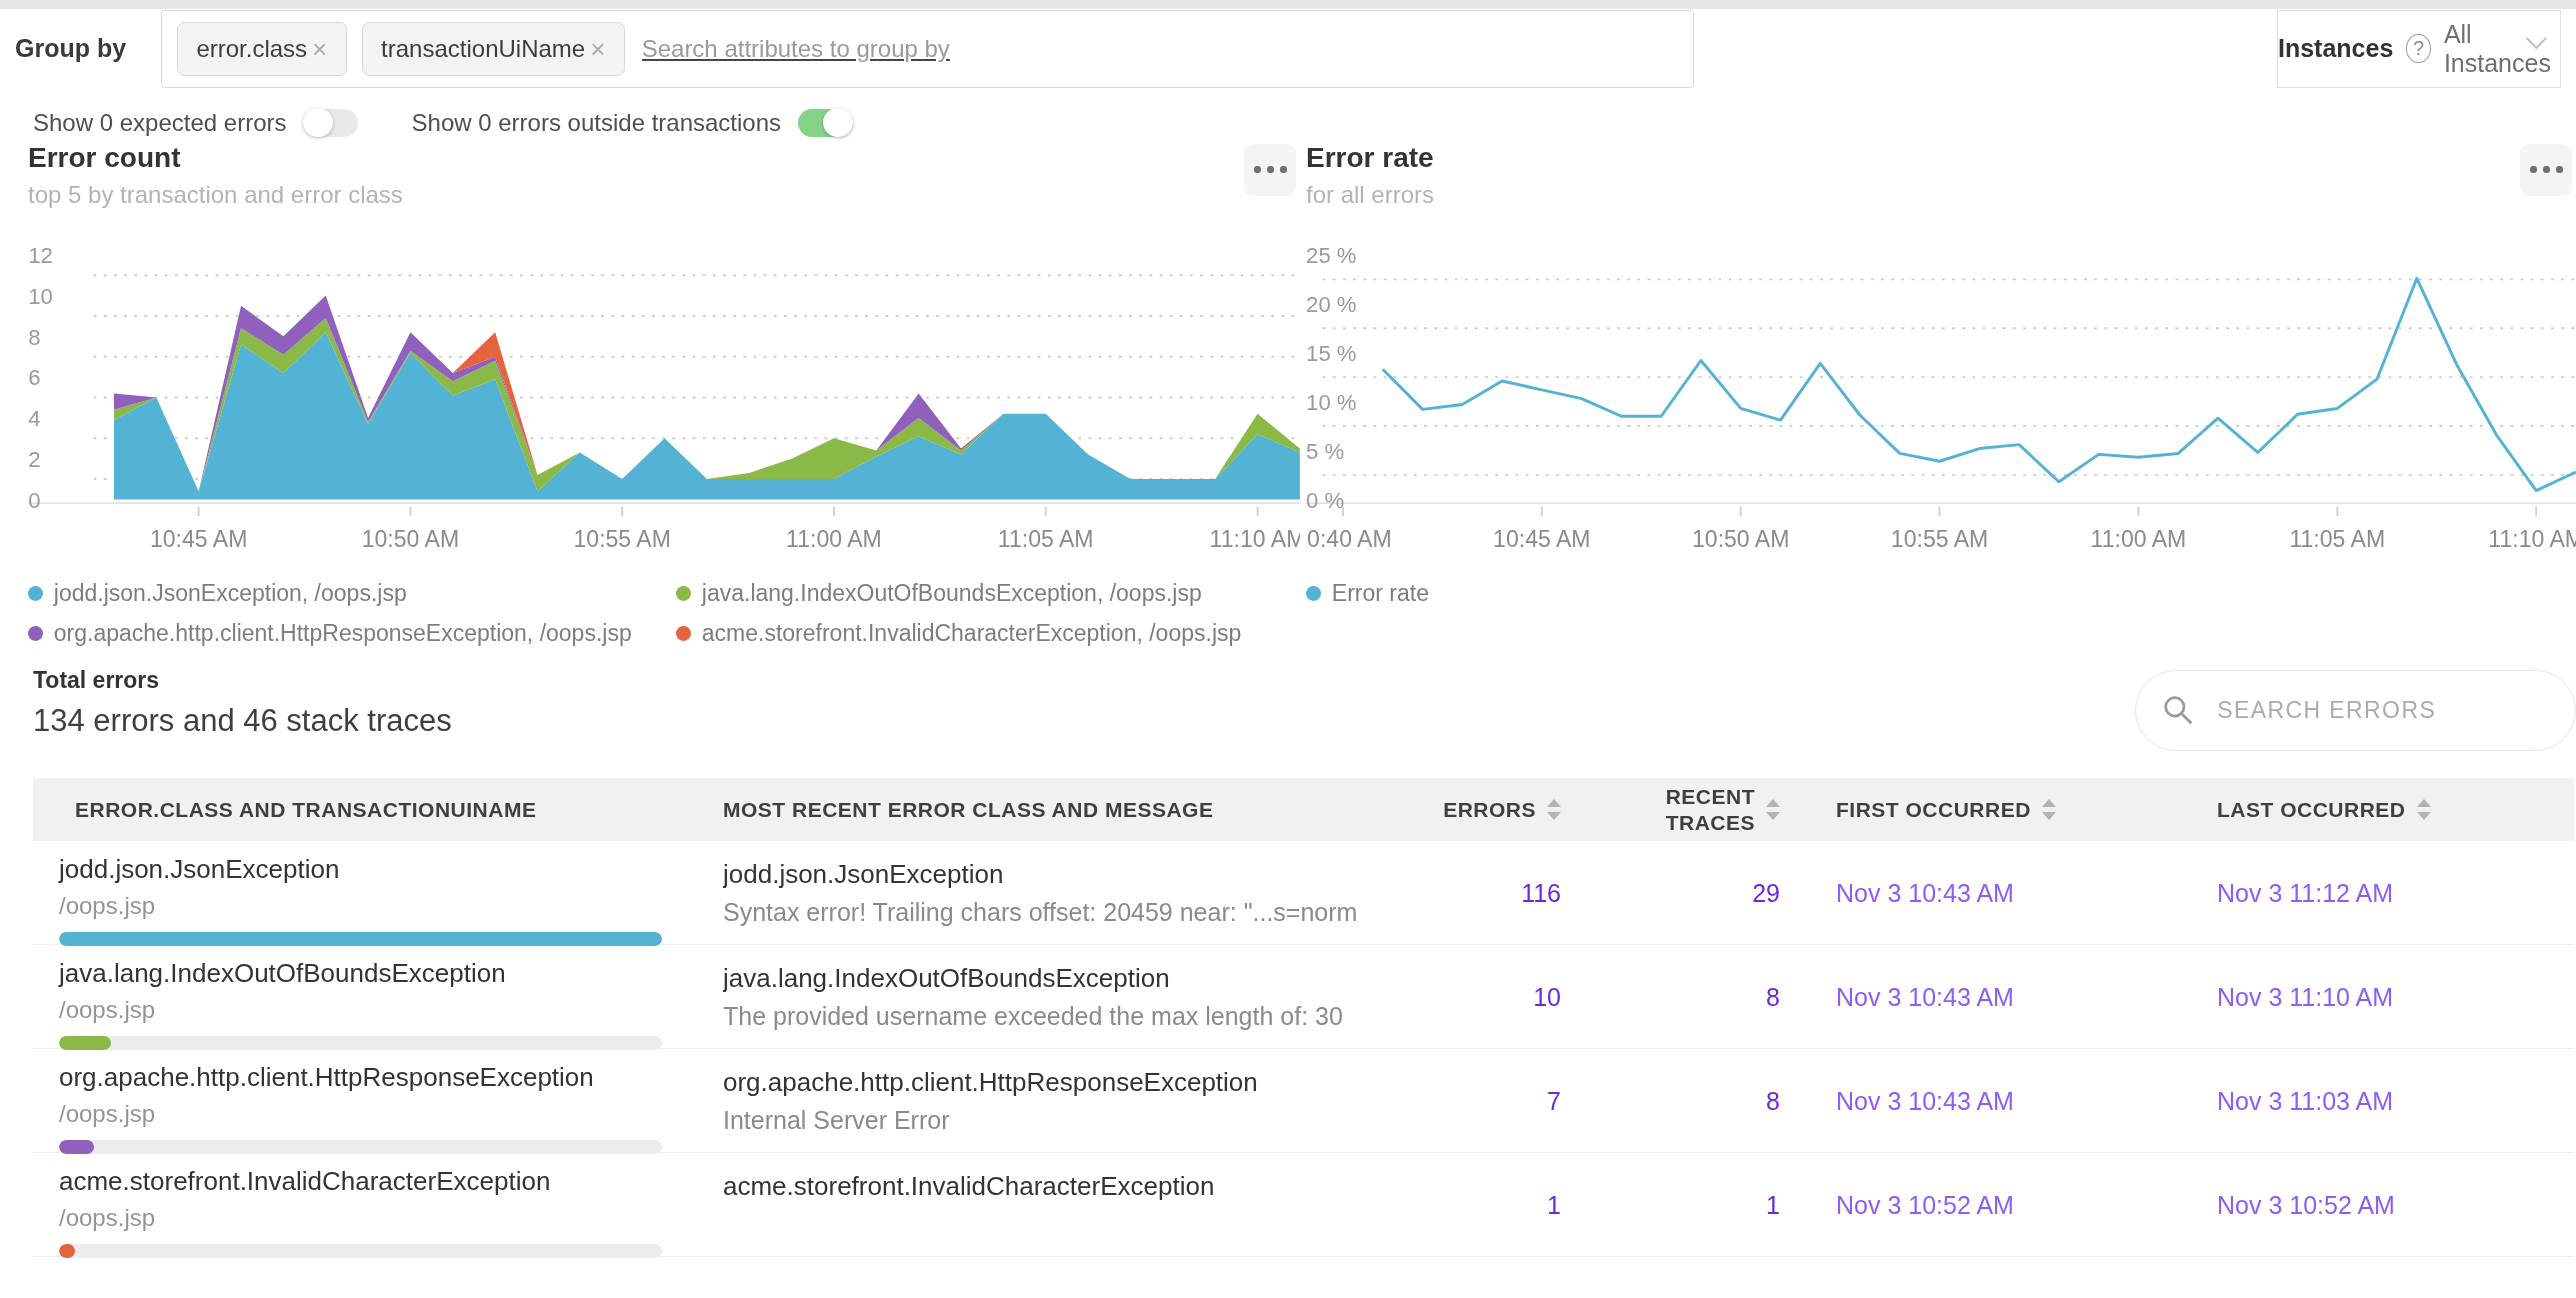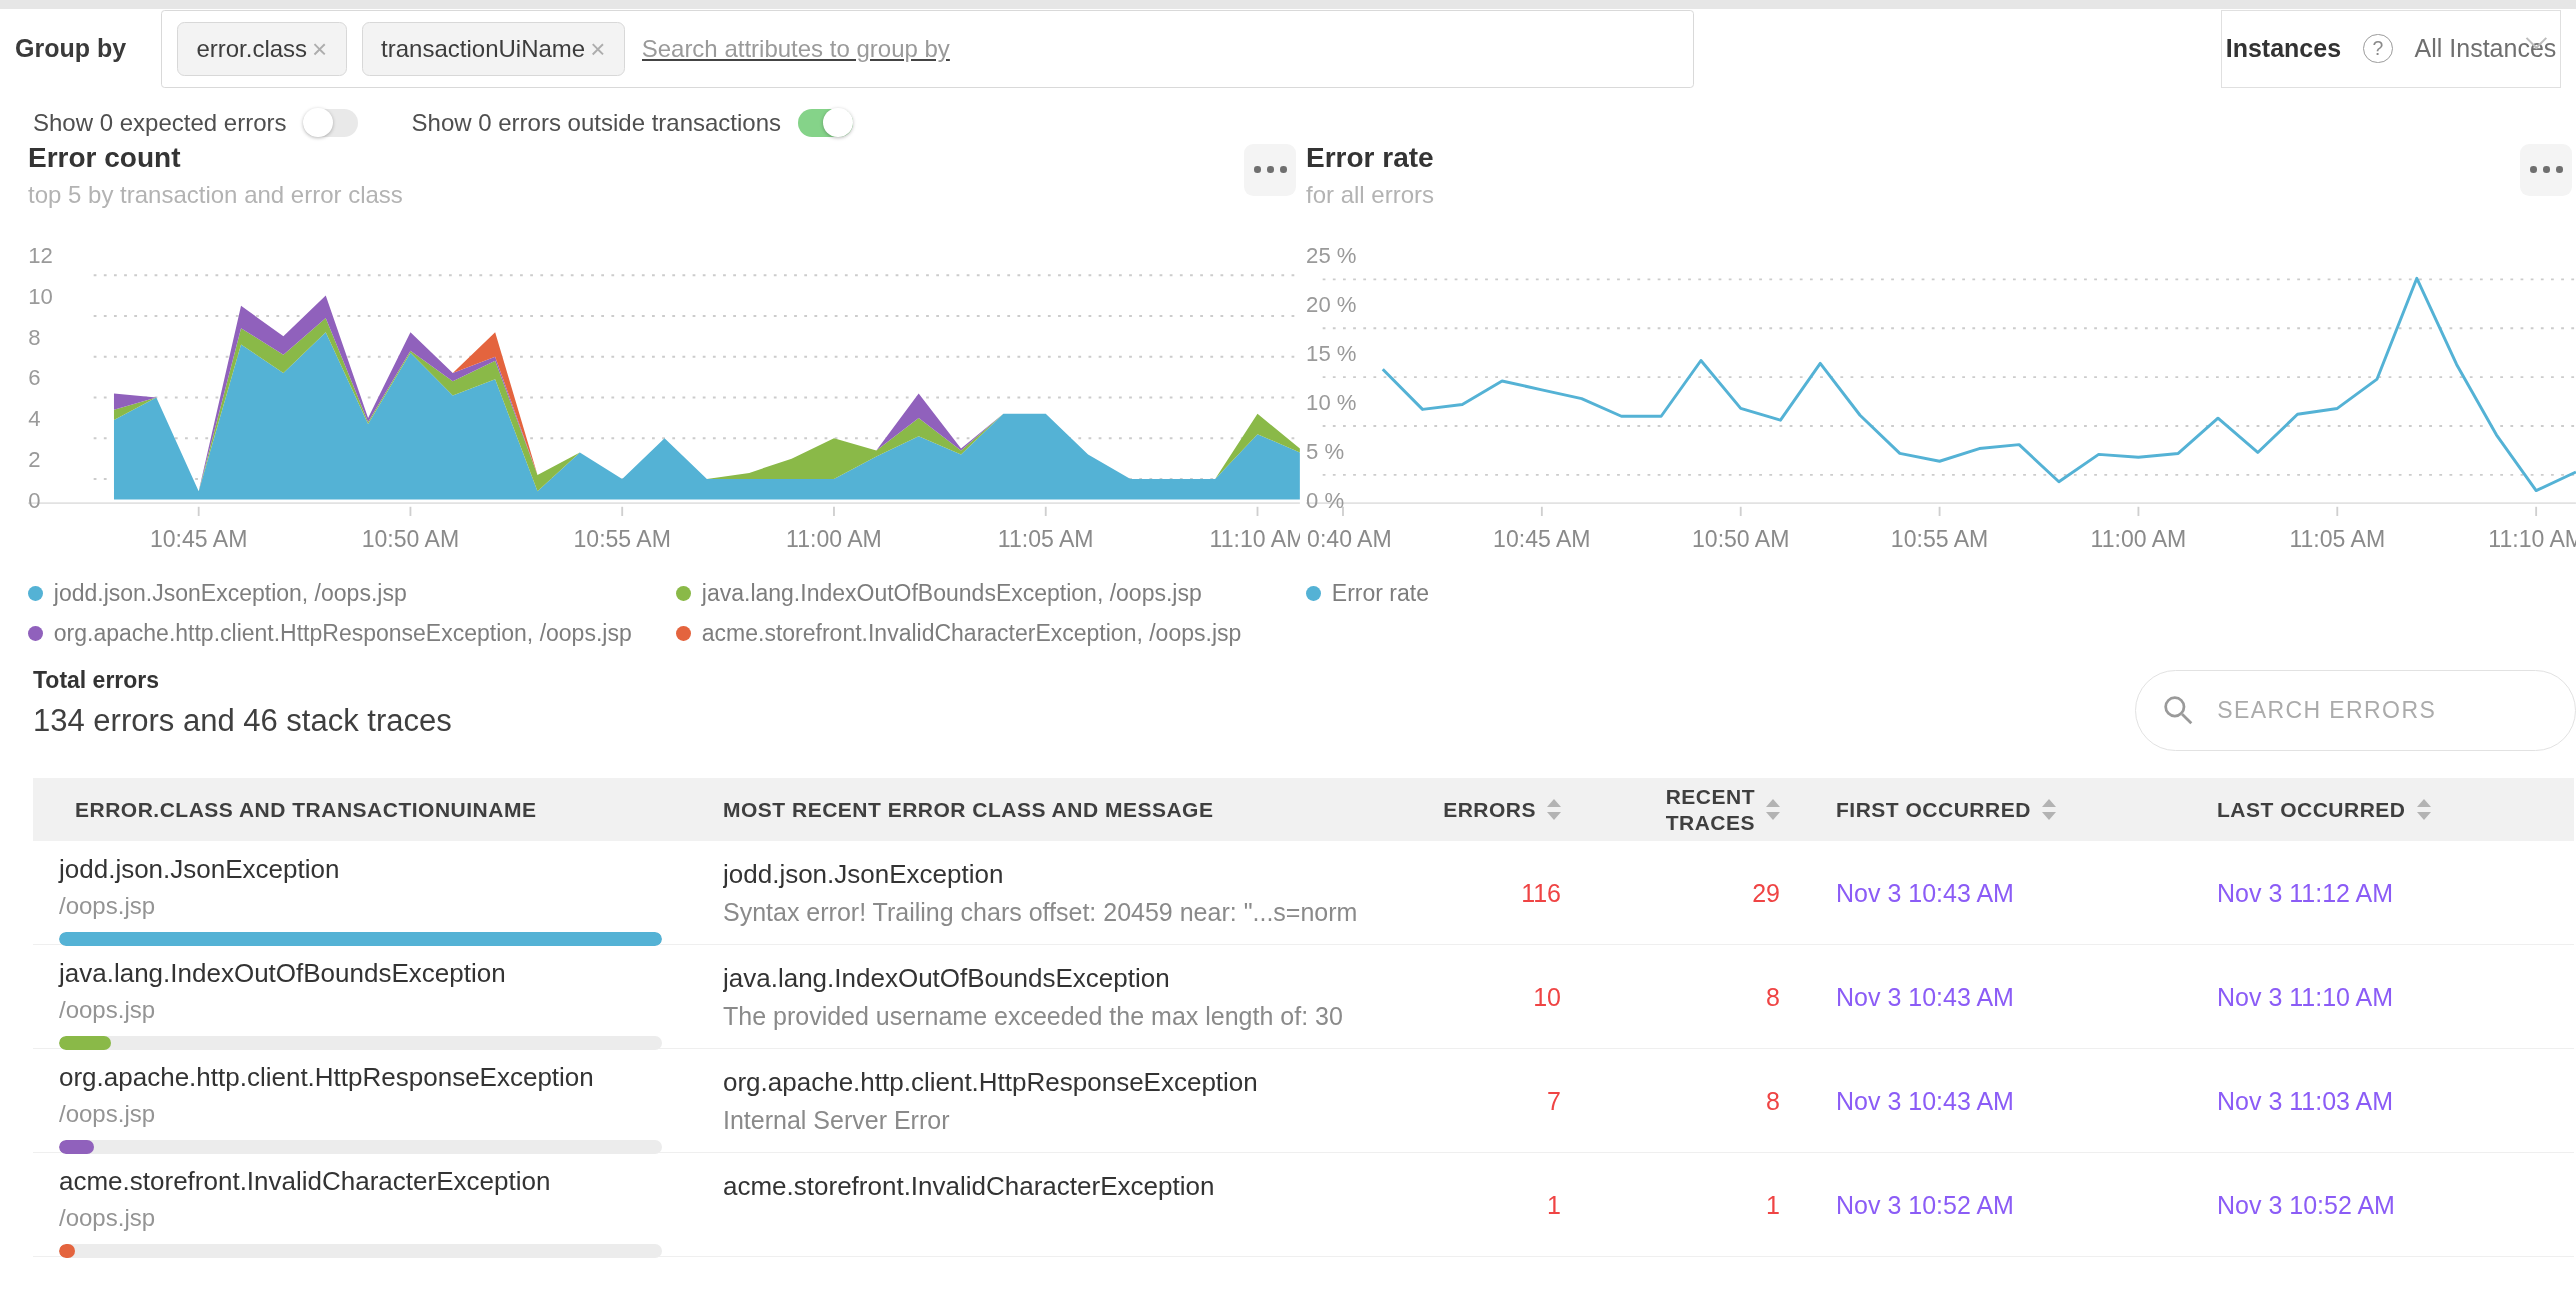--- a/index.html
+++ b/index.html
@@ -13,22 +13,22 @@
   
   .toolbar { position:absolute; top:9.2px; left:0; right:0; height:79px; display:flex; align-items:center; padding:0 15px; }
   .groupby-label { font-size:25px; font-weight:600; color:#3a3a3a; margin-right:35px; }
   .groupby-box { width:1533px; height:78px; background:#fff; border:1.8px solid #d9d9d9; border-radius:3.7px;
     display:flex; align-items:center; gap:14.8px; padding:0 14.8px; }
   .tag { background:#f3f3f3; border:1.8px solid #d8d8d8; border-radius:7.4px; height:54px;
     display:flex; align-items:center; gap:5px; padding:0 18.5px; font-size:24px; color:#3d3d3d; }
   .tag .x { color:#adadad; font-size:26px; line-height:1; cursor:pointer; }
   .groupby-box input { border:none; outline:none; flex:1; font-size:24px; color:#444; font-family:inherit; background:transparent;text-decoration:underline; }
   .groupby-box input::placeholder { color:#9a9a9a; }
-  .instances { margin-left:auto; width:340px; height:78px; border:1.8px solid #e0e0e0; background:#fff;
-    display:flex; align-items:center; justify-content:center; gap:22px; position:relative; cursor:pointer; }
+  .instances { margin-left:auto; width:284px; height:78px; border:1.8px solid #e0e0e0; background:#fff;
+    display:flex; align-items:center; justify-content:center; gap:13px; position:relative; cursor:pointer; }
   .instances .ilabel { font-size:25px; font-weight:700; color:#333; }
   .instances .ival { font-size:25px; color:#6f6f6f; }
   .help { width:29.5px; height:29.5px; border-radius:50%; border:1.8px solid #9b9b9b; color:#8a8a8a;
     font-size:19.4px; display:flex; align-items:center; justify-content:center; }
   .chev { position:absolute; right:16.6px; top:20.3px; width:14.8px; height:14.8px;
     border-right:2.8px solid #bdbdbd; border-bottom:2.8px solid #bdbdbd; transform:rotate(45deg); }
 
   
   .toggles { position:absolute; top:103px; left:33px; display:flex; align-items:center; gap:16.6px; height:39px; }
   .toggles .tlabel { font-size:24px; color:#4f4f4f; }
@@ -81,21 +81,21 @@
   .sorts .down { width:0; height:0; border-left:7.4px solid transparent; border-right:7.4px solid transparent; border-top:8.3px solid #b3b3b3; }
   .trow { height:104px; border-bottom:1.8px solid #efefef; cursor:pointer; background:#fff; }
   .cell1 { padding:13px 0 0 26px; }
   .ename { font-size:26px; color:#333; }
   .epath { font-size:24px; color:#949494; margin-top:6.5px; }
   .bar-track { margin-top:12px; width:603px; height:14px; border-radius:7.4px; background:#ececec; overflow:hidden; }
   .bar-fill { height:100%; border-radius:7.4px; }
   .cell2 { padding-top:17.5px; overflow:hidden; }
   .rname { font-size:26px; color:#333; white-space:nowrap; }
   .rmsg { font-size:25px; color:#8a8a8a; margin-top:8.3px; white-space:nowrap; }
-  .cellnum { display:flex; align-items:center; justify-content:flex-end; font-size:25px; color:#ef4444; }
+  .cellnum { display:flex; align-items:center; justify-content:flex-end; font-size:25px; color:#6d28d9; }
   .celldate { display:flex; align-items:center; font-size:25px; color:#8b5cf6; }
   .celldate.first { padding-left:56px; }
 </style>
 </head>
 <body>
 
 <div class="top-strip"></div>
 
 <div class="toolbar">
   <div class="groupby-label">Group by</div>

